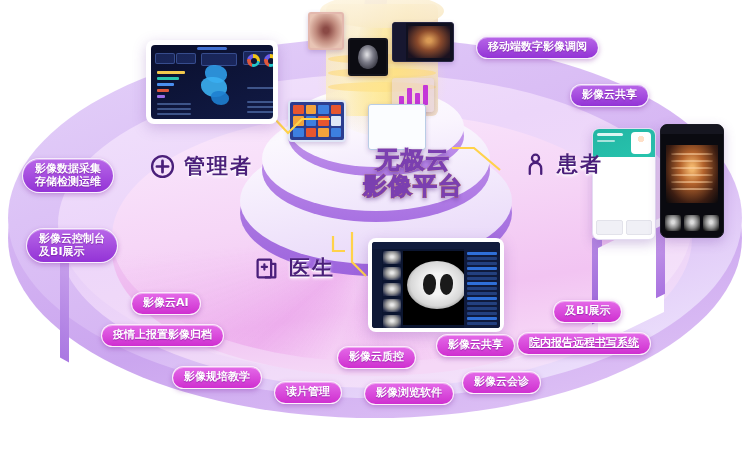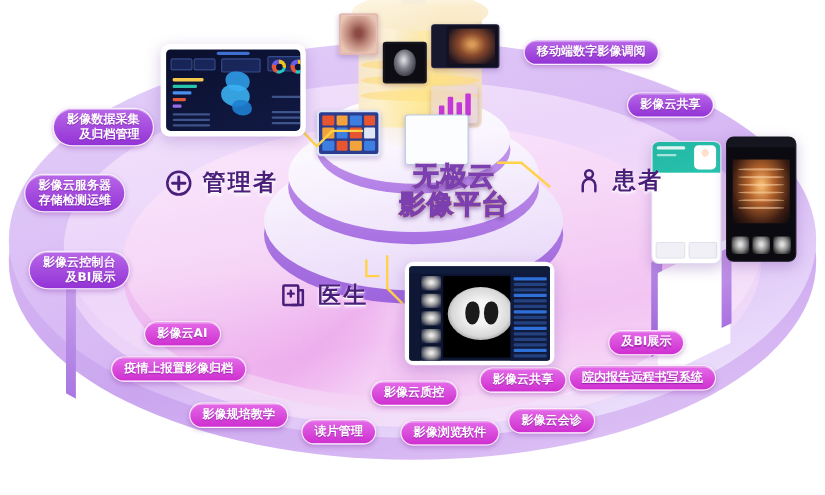--- a/index.html
+++ b/index.html
@@ -221,21 +221,21 @@
     font-size:24px;font-weight:bold;line-height:1.08;letter-spacing:1px;
     background:linear-gradient(180deg,#fff9dd 0%,#ffe98f 38%,#fdc62f 72%,#f6a712 100%);
     -webkit-background-clip:text;background-clip:text;color:transparent;
     -webkit-text-stroke:1.1px #7b3fb0;
     filter:drop-shadow(0 2px 2px rgba(80,30,130,.45));
   }
 
   
   .pill{
     position:absolute;white-space:nowrap;color:#ffffff;font-weight:bold;
-    border-radius:999px;text-align:right;line-height:1.15;
+    border-radius:999px;text-align:left;line-height:1.15;
     box-shadow:0 2px 5px rgba(130,40,160,.35),inset 0 1px 0 rgba(255,255,255,.45);
     border:1.5px solid rgba(255,255,255,.9);
     text-shadow:0 1px 1px rgba(110,20,140,.55);
   }
   .pill.v{ 
     background:linear-gradient(180deg,#b867e8,#9333d6);
   }
   .pill.m{ 
     background:linear-gradient(180deg,#e46ae8,#cf2fd0);
   }
@@ -475,26 +475,22 @@
       <path d="M15.5 7.5h4v13h-10" fill="none" stroke="#4a1f7a" stroke-width="2.2" stroke-linejoin="round"></path>
     </svg>
     <span class="role-text">医生</span>
   </div>
 
   <div class="center-title">
     <div>无极云</div>
     <div>影像平台</div>
   </div>
 
-  <div class="pill v two p-l1">
+  <div class="pill v two p-l2">
     <div>影像数据采集</div>
-    <div>及归档管理</div>
-  </div>
-  <div class="pill v two p-l2">
-    <div>影像云服务器</div>
     <div>存储检测运维</div>
   </div>
   <div class="pill v two p-l3">
     <div>影像云控制台</div>
     <div>及BI展示</div>
   </div>
 
   <div class="pill v one p-r1">移动端数字影像调阅</div>
   <div class="pill v one p-r2">影像云共享</div>
 

